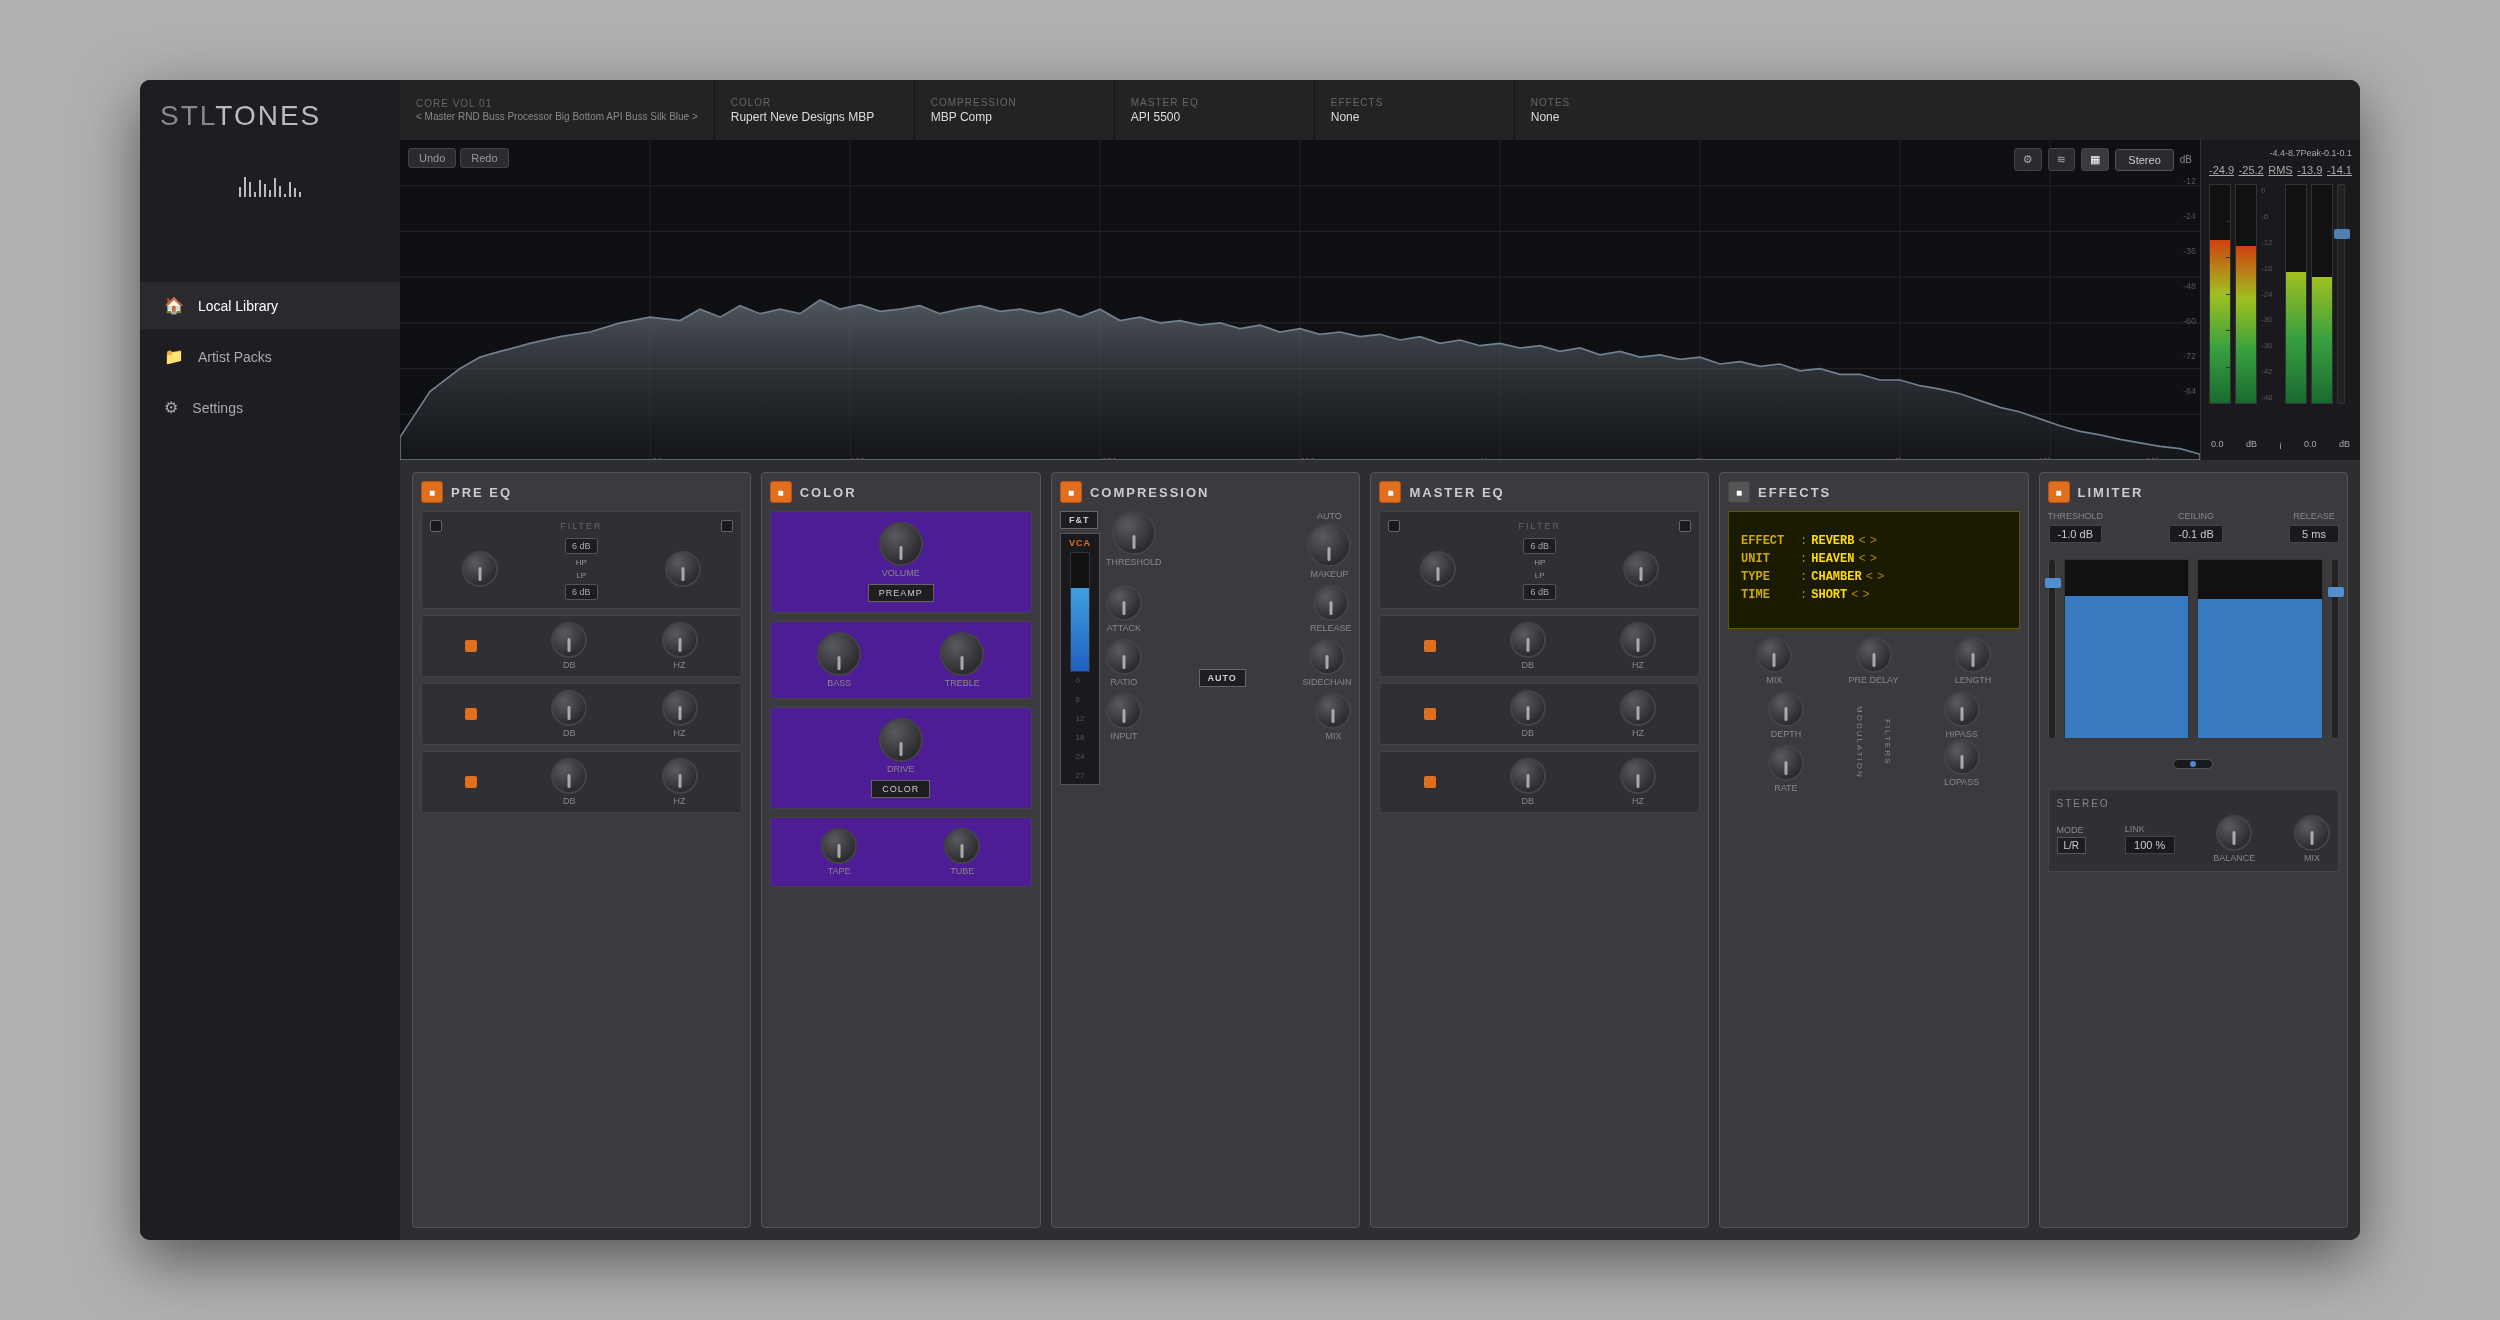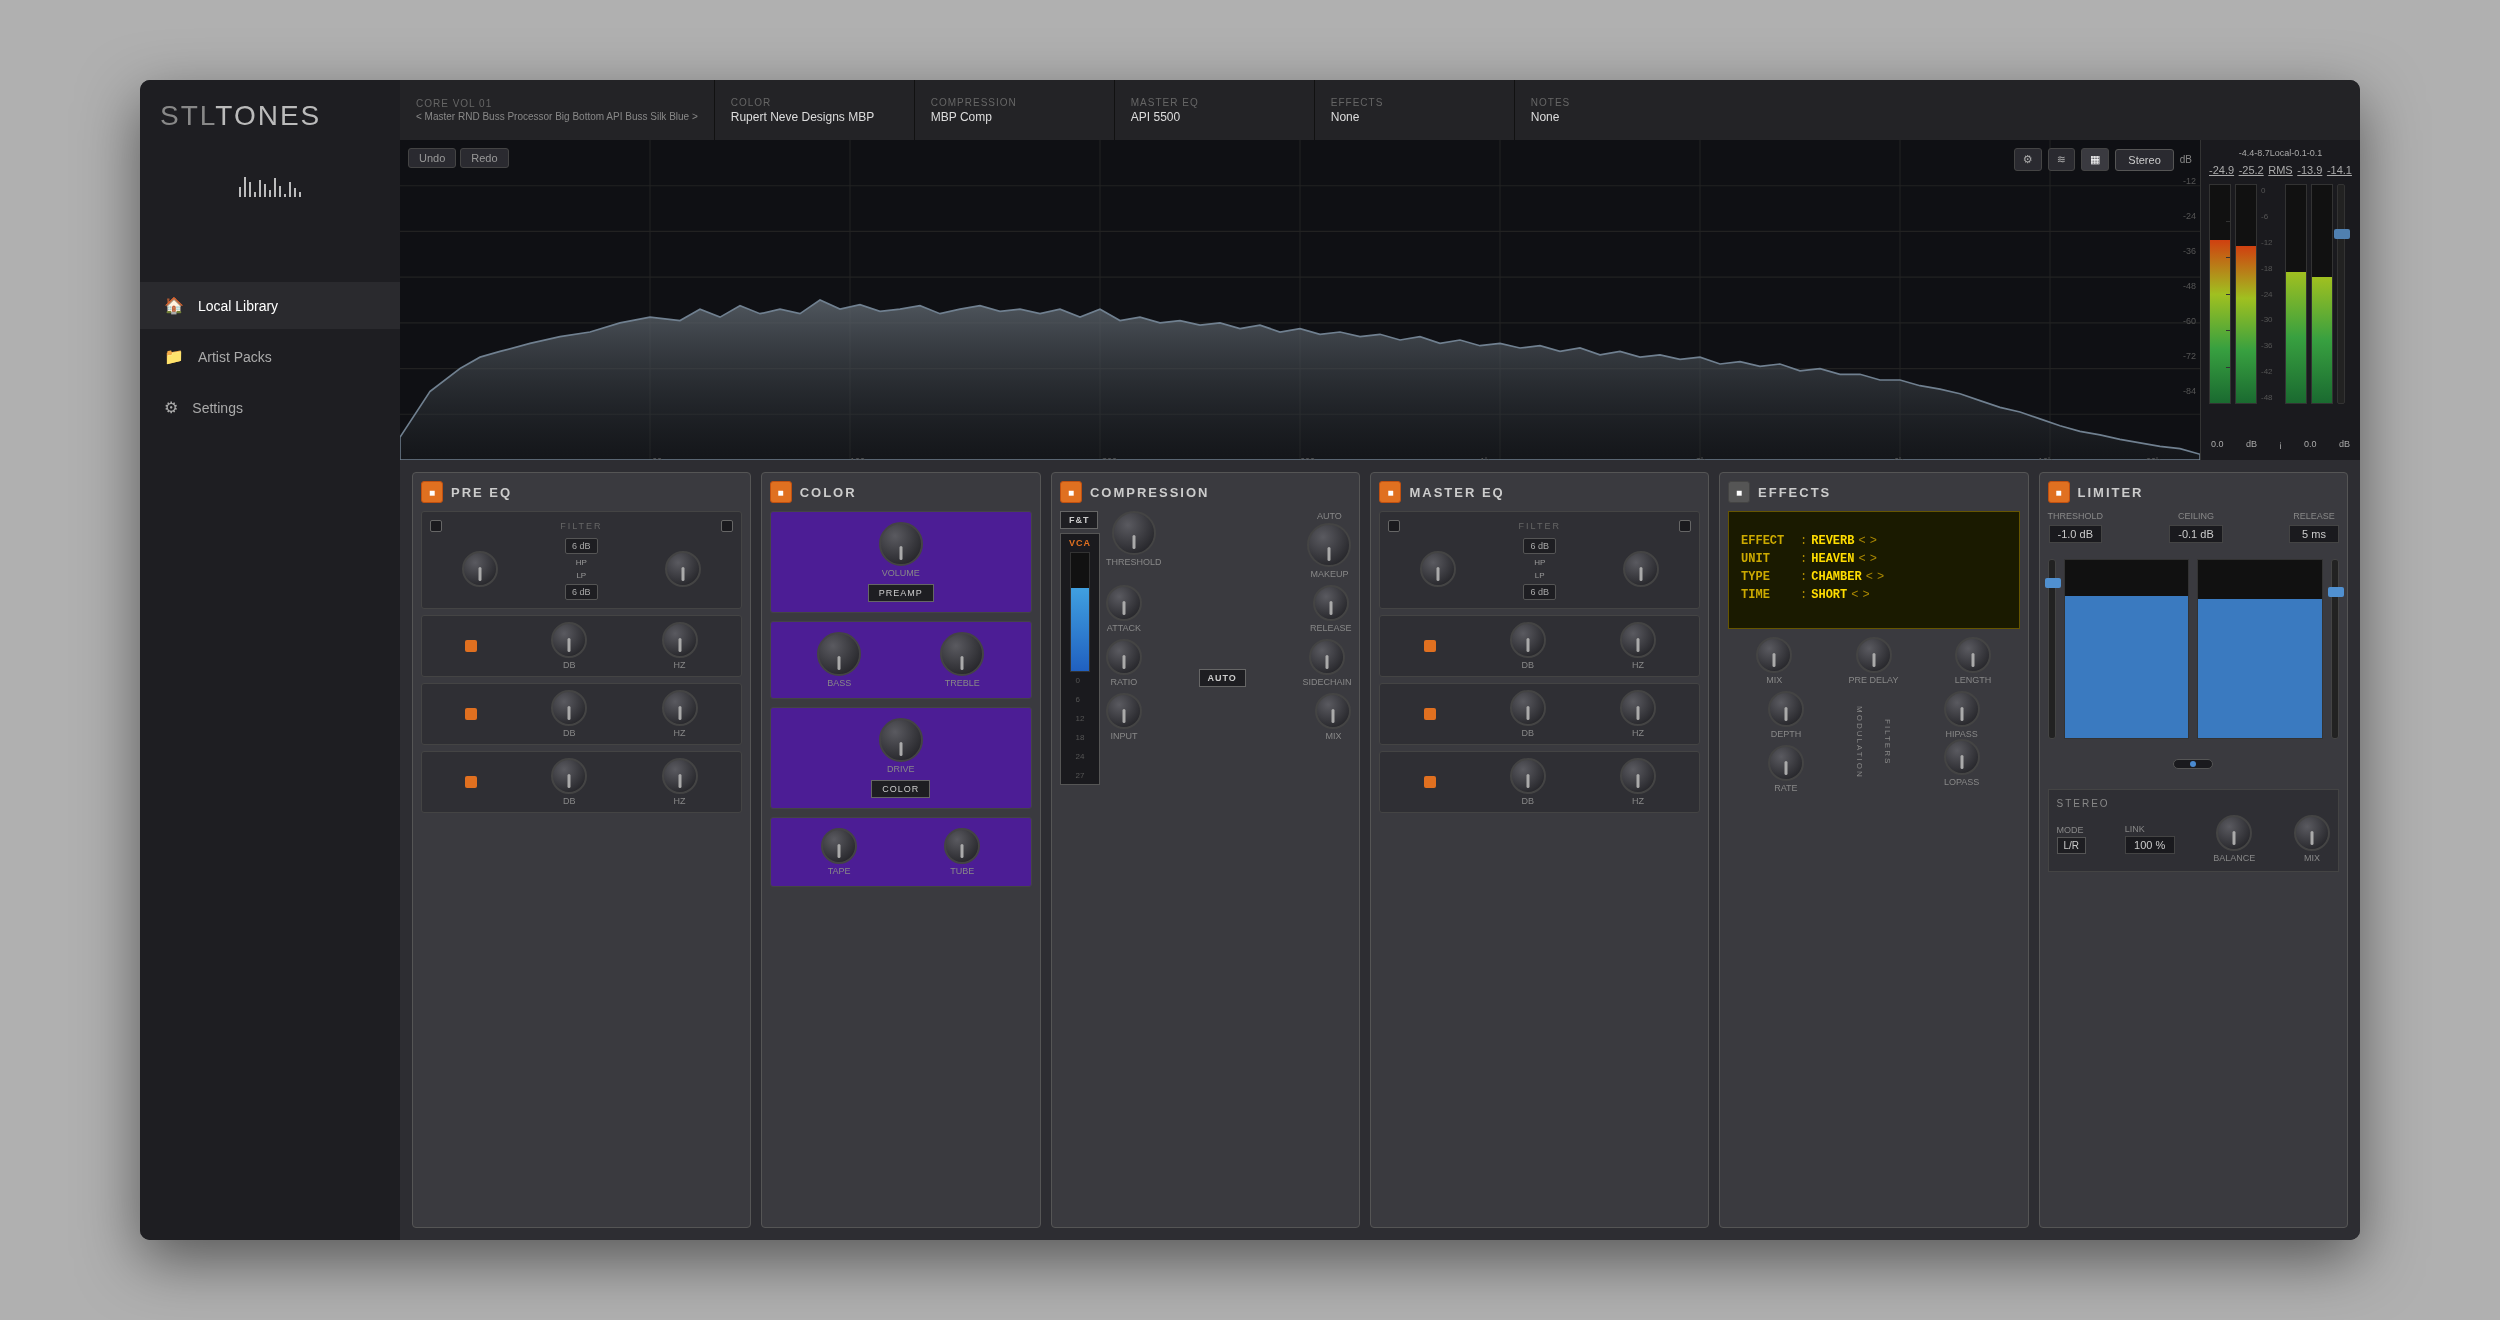--- a/index.html
+++ b/index.html
@@ -616,24 +616,24 @@
           <span>-24</span>
           <span>-36</span>
           <span>-48</span>
           <span>-60</span>
           <span>-72</span>
           <span>-84</span>
         </div>
       </div>
 
       <div class="meters-panel">
-        <div style="display:flex;justify-content:center;font-size:9px;color:#aaa;margin-bottom:2px;">
+        <div style="display:flex;justify-content:flex-end;font-size:9px;color:#aaa;margin-bottom:2px;">
           <span>-4.4</span>
           <span>-8.7</span>
-          <span>Local</span>
+          <span>Peak</span>
           <span>-0.1</span>
           <span>-0.1</span>
         </div>
         <div style="display:flex;justify-content:space-between;font-size:11px;color:#aaa;margin-bottom:4px;text-decoration:underline;">
           <span>-24.9</span>
           <span>-25.2</span>
           <span>RMS</span>
           <span>-13.9</span>
           <span>-14.1</span>
         </div>

